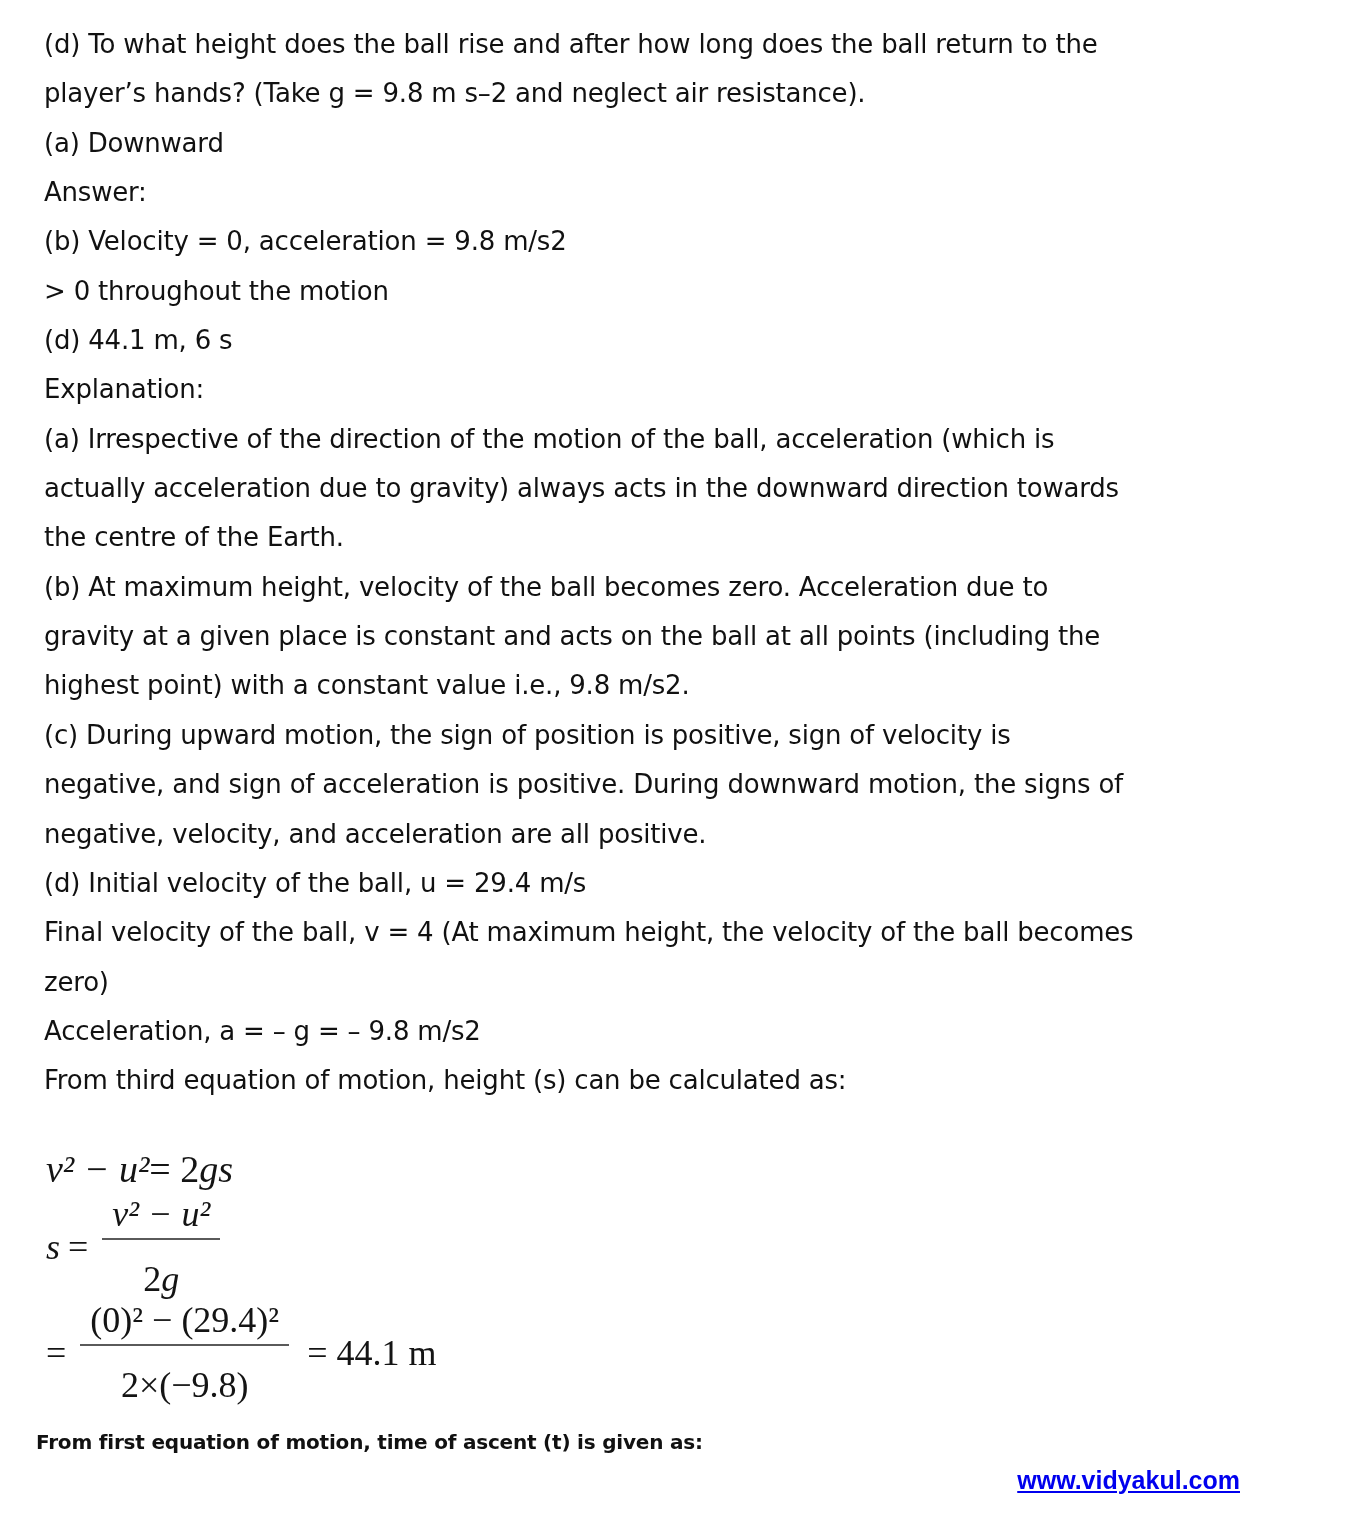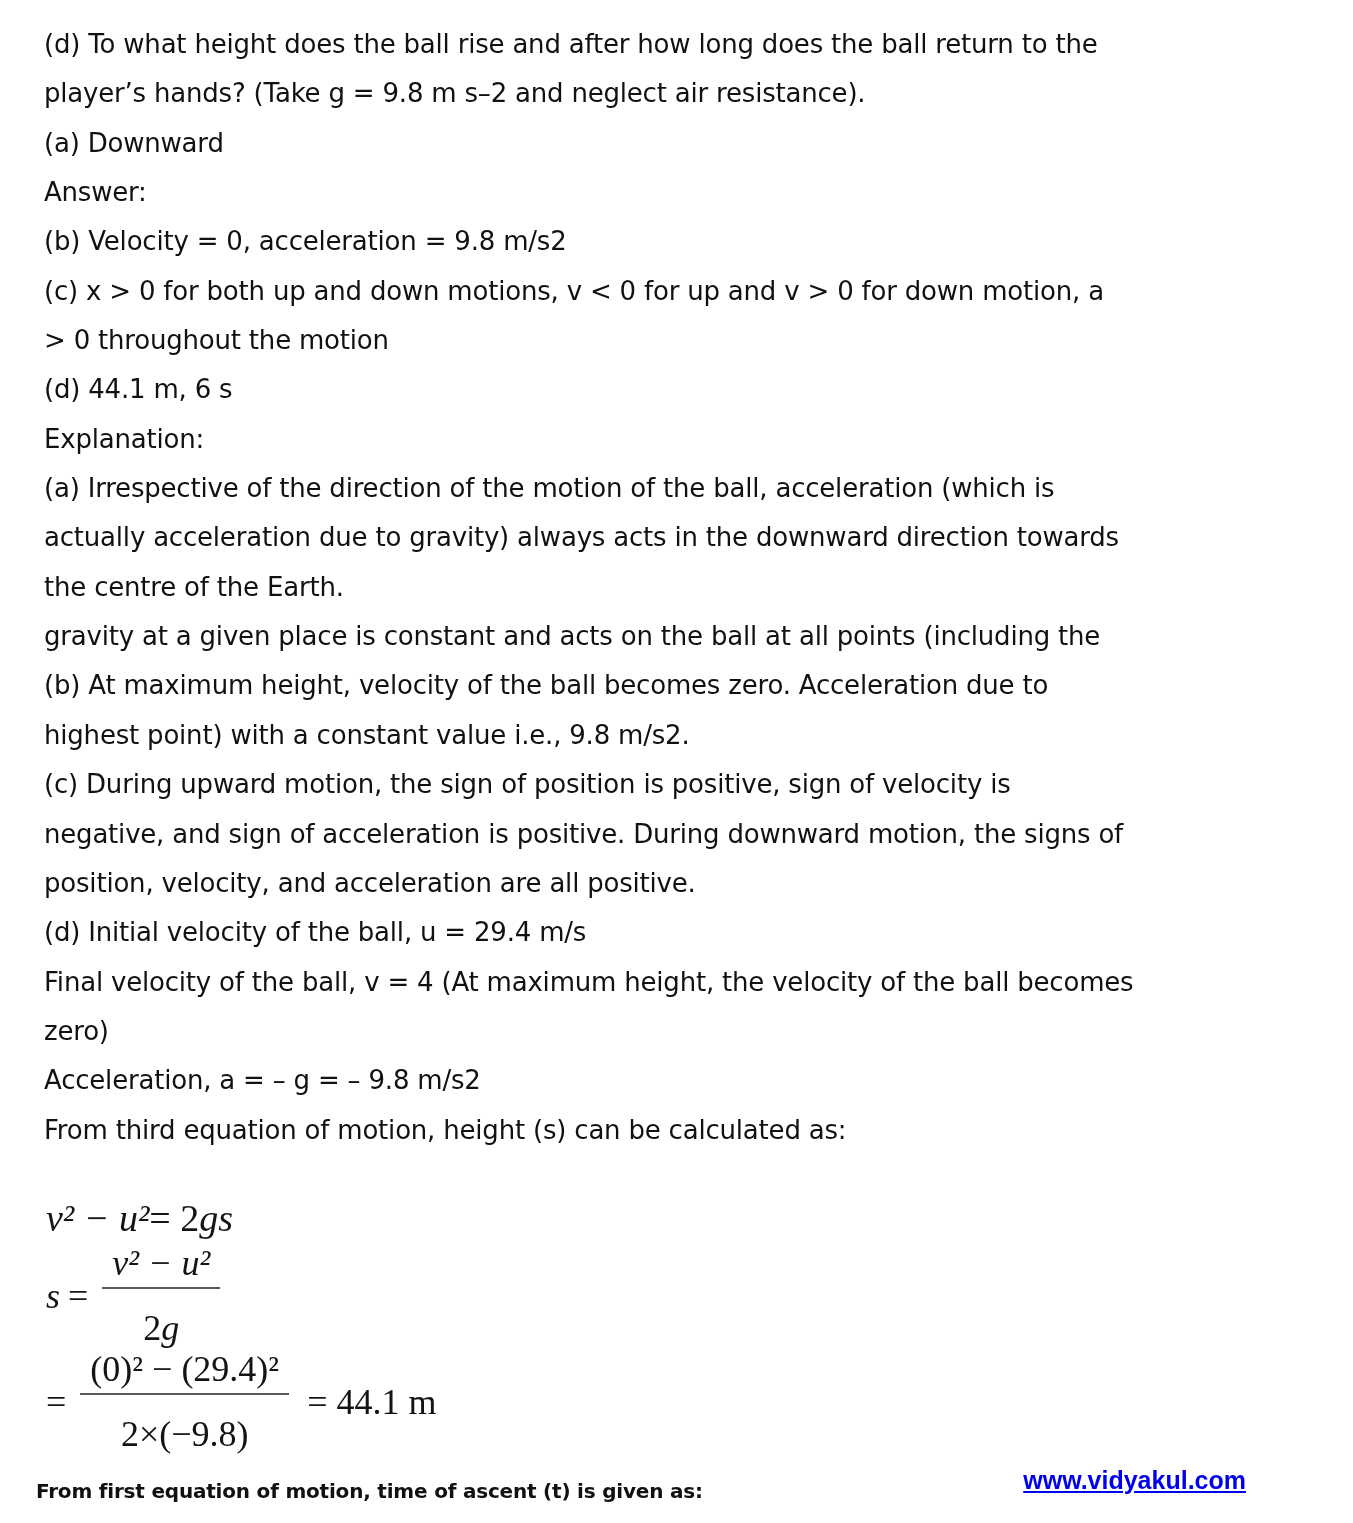--- a/index.html
+++ b/index.html
@@ -64,54 +64,53 @@
     margin-top: 14px;
     padding-left: 36px;
     font-size: 20px;
     line-height: 49.35px;
     white-space: nowrap;
     letter-spacing: -0.2px;
     font-weight: bold;
   }
   .site-link {
     position: absolute;
-    right: 107px;
+    right: 113px;
     top: 1466px;
     font-family: "Liberation Sans", sans-serif;
     font-weight: bold;
     font-size: 25px;
     color: #0000ee;
     text-decoration: underline;
     cursor: pointer;
   }
 </style>
 </head>
 <body>
 
 <div class="page">
 
   <div class="textcol">
     <div class="line">(d) To what height does the ball rise and after how long does the ball return to the</div>
     <div class="line">player’s hands? (Take g = 9.8 m s–2 and neglect air resistance).</div>
     <div class="line">(a) Downward</div>
     <div class="line">Answer:</div>
     <div class="line">(b) Velocity = 0, acceleration = 9.8 m/s2</div>
-    <div class="line">(c) x &gt; 0 for both up and down motions, v &lt; 0 for up and v &gt; 0 for down motion, a</div>
     <div class="line">&gt; 0 throughout the motion</div>
     <div class="line">(d) 44.1 m, 6 s</div>
     <div class="line">Explanation:</div>
     <div class="line">(a) Irrespective of the direction of the motion of the ball, acceleration (which is</div>
     <div class="line">actually acceleration due to gravity) always acts in the downward direction towards</div>
     <div class="line">the centre of the Earth.</div>
+    <div class="line">(b) At maximum height, velocity of the ball becomes zero. Acceleration due to</div>
     <div class="line">gravity at a given place is constant and acts on the ball at all points (including the</div>
-    <div class="line">(b) At maximum height, velocity of the ball becomes zero. Acceleration due to</div>
     <div class="line">highest point) with a constant value i.e., 9.8 m/s2.</div>
     <div class="line">(c) During upward motion, the sign of position is positive, sign of velocity is</div>
     <div class="line">negative, and sign of acceleration is positive. During downward motion, the signs of</div>
-    <div class="line">position, velocity, and acceleration are all positive.</div>
+    <div class="line">negative, velocity, and acceleration are all positive.</div>
     <div class="line">(d) Initial velocity of the ball, u = 29.4 m/s</div>
     <div class="line">Final velocity of the ball, v = 4 (At maximum height, the velocity of the ball becomes</div>
     <div class="line">zero)</div>
     <div class="line">Acceleration, a = – g = – 9.8 m/s2</div>
     <div class="line">From third equation of motion, height (s) can be calculated as:</div>
   </div>
 
   <div class="math-block">
 
     <div class="math-row eq1">

